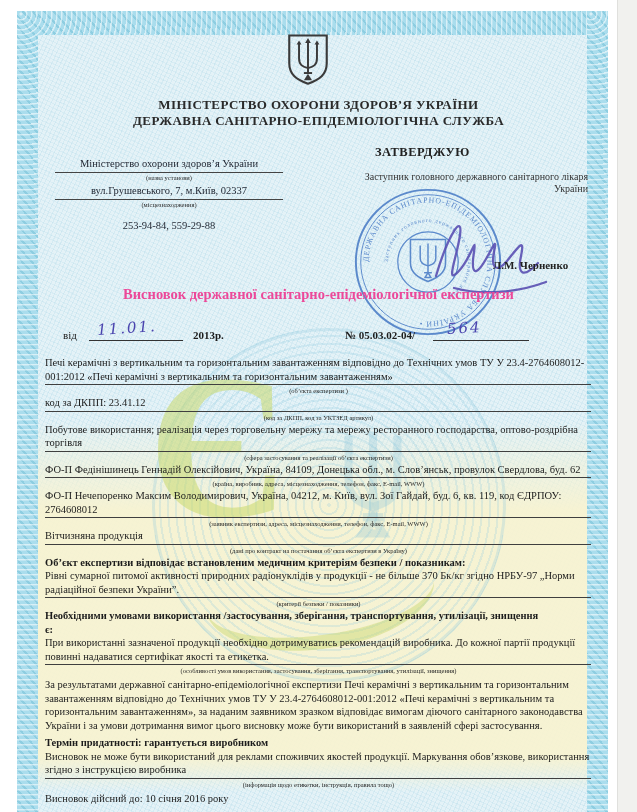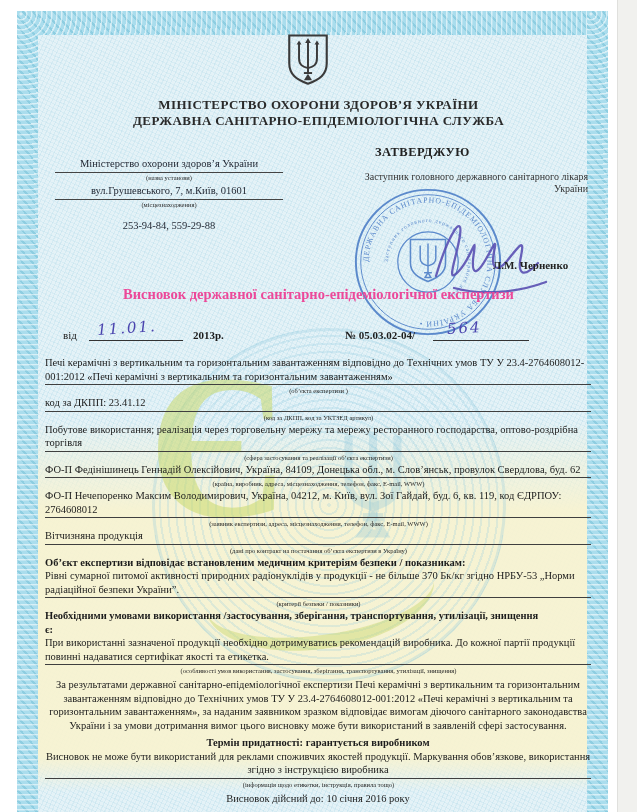--- a/index.html
+++ b/index.html
@@ -68,21 +68,21 @@
   .ref .hand-no{position:absolute;left:402px;bottom:7px;transform:rotate(-3deg);}
 
   
   .doc-body{position:absolute;left:45px;top:356px;width:547px;z-index:2;color:#1c1c1c;
         font-size:10.5px;line-height:13.5px;}
   .sec{margin:0 1px 1px 0;}
   .sec.u{border-bottom:1px solid #3f3f3f;padding-bottom:1px;}
   .sec .b{font-weight:bold;}
   .lead2{display:block;}
   .cap{font-size:6.5px;line-height:7px;text-align:center;margin:2px 0 2px;color:#262626;}
-  .mt{margin-top:4px;text-align:center;}
+  .mt{margin-top:4px;}
 </style>
 </head>
 <body>
 
 <div class="page">
 
   <div class="inner"></div>
   <div class="yellow-zone"></div>
   <div class="band band-top"></div>
   <div class="band band-left"></div>
@@ -119,21 +119,21 @@
   </svg>
 
   <div class="head-lines">
     <div class="l">МІНІСТЕРСТВО ОХОРОНИ ЗДОРОВ’Я УКРАЇНИ</div>
     <div class="l">ДЕРЖАВНА САНІТАРНО-ЕПІДЕМІОЛОГІЧНА СЛУЖБА</div>
   </div>
 
   <div class="issuer">
     <div class="big">Міністерство охорони здоров’я України</div>
     <div class="cap">(назва установи)</div>
-    <div class="big">вул.Грушевського, 7,  м.Київ, 01601</div>
+    <div class="big">вул.Грушевського, 7,  м.Київ, 02337</div>
     <div class="cap">(місцезнаходження)</div>
     <div class="phones">253-94-84, 559-29-88</div>
   </div>
 
   <div class="approve-label">ЗАТВЕРДЖУЮ</div>
   <div class="approver-title">Заступник головного державного санітарного лікаря України</div>
 
   <svg class="stamp" width="154" height="154" viewBox="0 0 158 158">
     <defs>
       <path id="arcOuter" d="M79,79 m-61,0 a61,61 0 1,1 122,0 a61,61 0 1,1 -122,0"></path>
@@ -194,21 +194,21 @@
     <div class="cap">(країна, виробник, адреса,  місцезнаходження,  телефон, факс, E-mail, WWW)</div>
 
     <div class="sec u b">ФО-П Нечепоренко Максим Володимирович, Україна, 04212, м. Київ, вул. Зої Гайдай, буд. 6, кв. 119, код ЄДРПОУ: 2764608012</div>
     <div class="cap">(заявник експертизи, адреса,  місцезнаходження,  телефон, факс, E-mail, WWW)</div>
 
     <div class="sec u b">Вітчизняна продукція</div>
     <div class="cap">(дані про контракт на постачання об’єкта експертизи в Україну)</div>
 
     <div class="sec u">
       <span class="b">Об’єкт експертизи  відповідає  встановленим  медичним критеріям безпеки / показникам:</span><br>
-      <span>Рівні сумарної питомої активності природних радіонуклідів у продукції - не більше 370 Бк/кг згідно НРБУ-53 „Норми радіаційної безпеки України”.</span>
+      <span>Рівні сумарної питомої активності природних радіонуклідів у продукції - не більше 370 Бк/кг згідно НРБУ-97 „Норми радіаційної безпеки України”.</span>
     </div>
     <div class="cap">(критерії безпеки / показники)</div>
 
     <div class="sec u">
       <span class="b">Необхідними умовами  використання /застосування, зберігання, транспортування, утилізації, знищення</span>
       <span class="b lead2">є:</span>
       <span>При використанні зазначеної продукції необхідно дотримуватись рекомендацій виробника. До кожної партії продукції повинні надаватися сертифікат якості та етикетка.</span>
     </div>
     <div class="cap">(особливості умов використання,  застосування, зберігання, транспортування, утилізації, знищення)</div>
 

